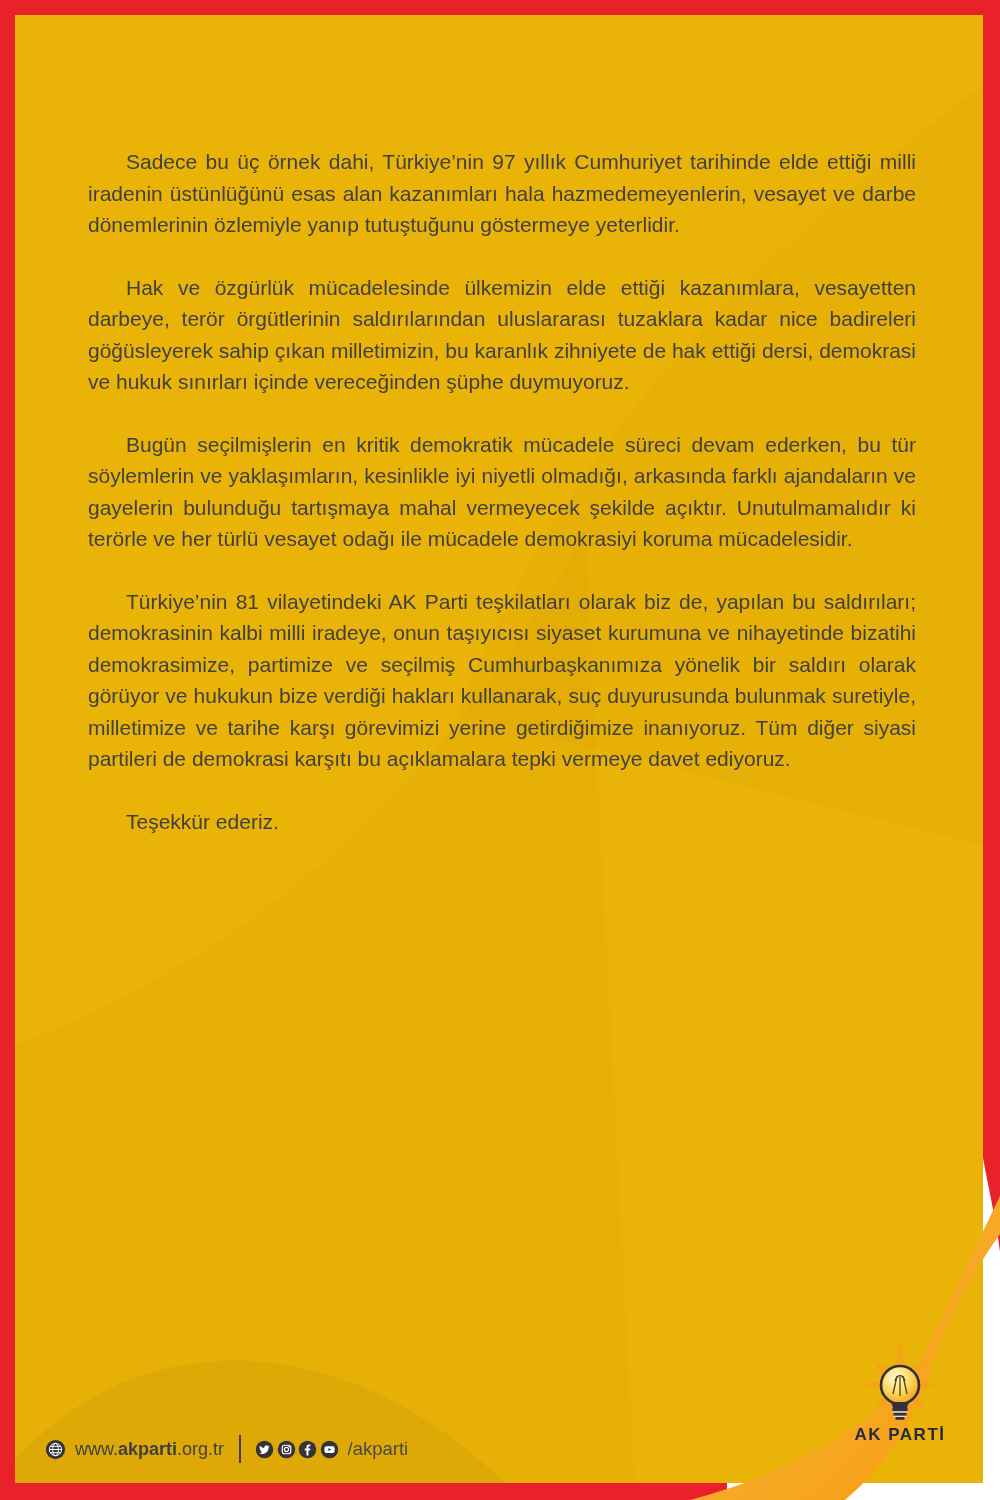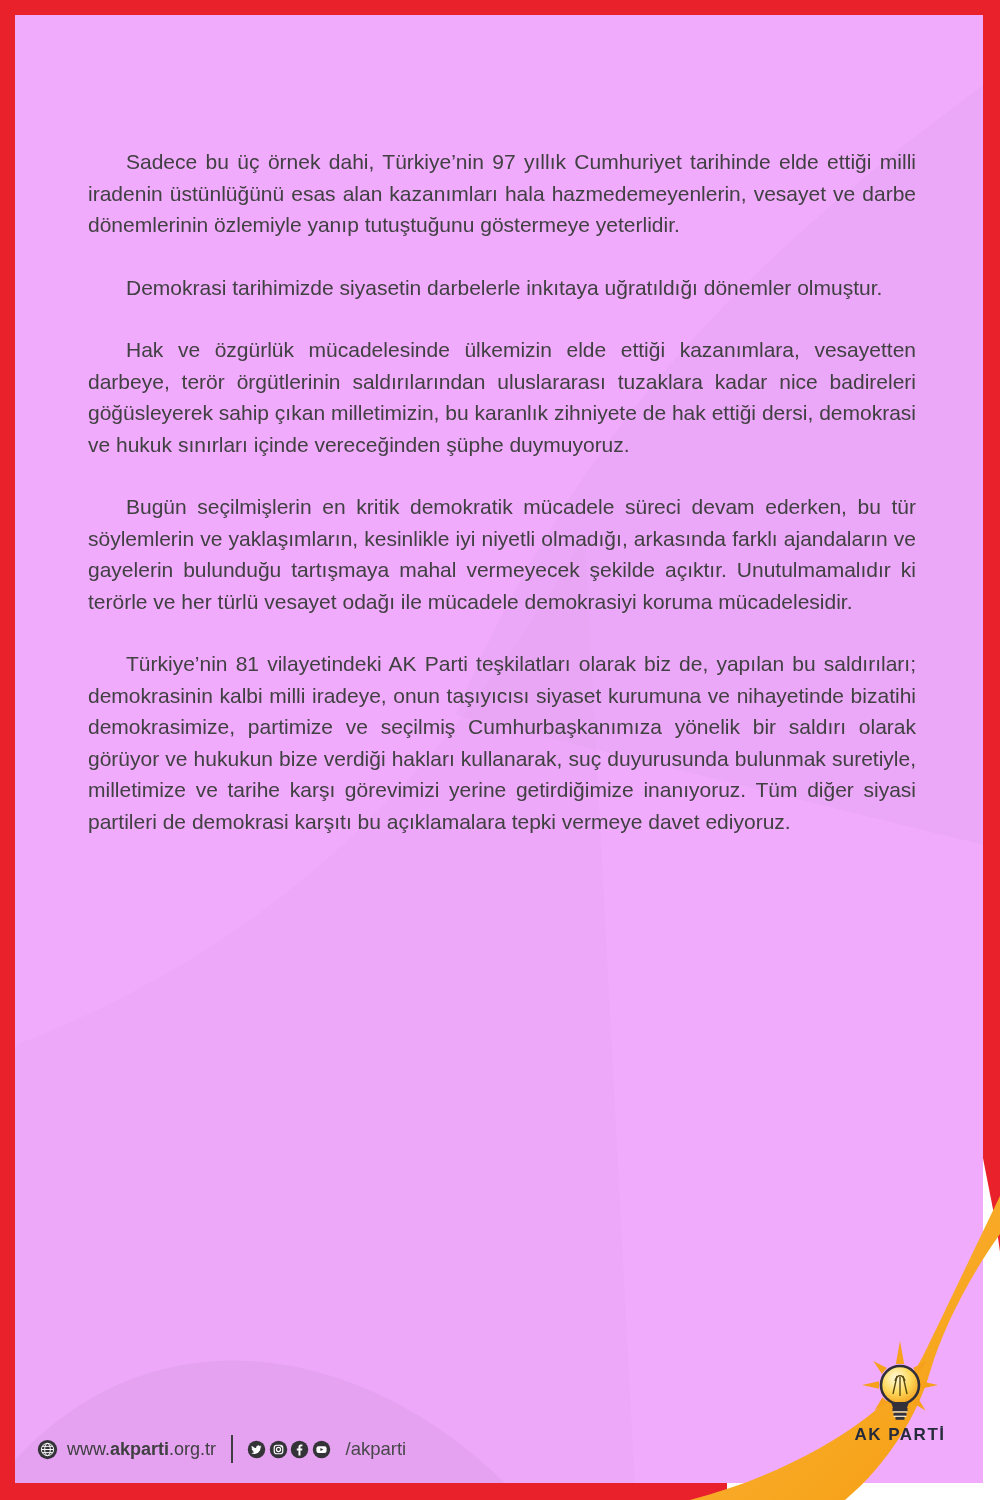--- a/index.html
+++ b/index.html
@@ -3,61 +3,61 @@
 <meta charset="utf-8">
 <style>
   html,body{margin:0;padding:0;}
   body{
     width:1000px;height:1500px;position:relative;overflow:hidden;
     background:var(--border-red,#E8212B);
     font-family:"Liberation Sans",sans-serif;
   }
   .content{
     position:absolute;left:15px;top:15px;right:17px;bottom:17px;
-    background:#f0abfc;
+    background:#eab308;
   }
   .bg-decor{position:absolute;left:0;top:0;width:100%;height:100%;}
   .text-block{
     position:absolute;left:73px;top:131px;width:828px;
     color:var(--text-gray,#414042);
     font-size:21px;line-height:31.5px;text-align:justify;
   }
   .text-block p{margin:0 0 31px 0;text-indent:38px;}
   .overlay{position:absolute;left:0;top:0;width:1000px;height:1500px;pointer-events:none;}
   .footer{
-    position:absolute;left:22px;top:1418px;height:32px;
+    position:absolute;left:30px;top:1418px;height:32px;
     display:flex;align-items:center;
   }
   .footer .globe{width:21px;height:21px;margin-right:9px;flex:0 0 auto;}
   .website{font-size:18px;color:var(--footer-gray,#3F3F41);white-space:nowrap;text-decoration:none;}
   .website .b{font-weight:700;}
   .footer-divider{width:2px;height:28px;background:#3F3F41;margin:0 14px 0 15px;}
   .social{display:flex;align-items:center;gap:2.5px;}
   .social svg{width:19px;height:19px;display:block;}
-  .handle{font-size:18.5px;color:#48484A;margin-left:15px;white-space:nowrap;}
+  .handle{font-size:18.5px;color:#48484A;margin-left:9px;white-space:nowrap;}
 </style>
 </head>
 <body>
 
 <div class="page">
 
   <div class="content">
 
     <svg class="bg-decor" viewBox="0 0 968 1468" preserveAspectRatio="none">
       <path d="M -20,1468 C 120,1290 340,1320 490,1468 Z" fill="#000000" opacity="0.035"></path>
       <path d="M 968,70 C 710,260 555,430 440,700 L 968,830 Z" fill="#000000" opacity="0.016"></path>
       <path d="M 0,1030 C 260,930 430,760 570,520 L 620,1468 L 0,1468 Z" fill="#000000" opacity="0.012"></path>
     </svg>
 
     <div class="text-block">
       <p>Sadece bu üç örnek dahi, Türkiye’nin 97 yıllık Cumhuriyet tarihinde elde ettiği milli iradenin üstünlüğünü esas alan kazanımları hala hazmedemeyenlerin, vesayet ve darbe dönemlerinin özlemiyle yanıp tutuştuğunu göstermeye yeterlidir.</p>
-      <p>Demokrasi tarihimizde siyasetin darbelerle inkıtaya uğratıldığı dönemler olmuştur.</p>
       <p>Hak ve özgürlük mücadelesinde ülkemizin elde ettiği kazanımlara, vesayetten darbeye, terör örgütlerinin saldırılarından uluslararası tuzaklara kadar nice badireleri göğüsleyerek sahip çıkan milletimizin, bu karanlık zihniyete de hak ettiği dersi, demokrasi ve hukuk sınırları içinde vereceğinden şüphe duymuyoruz.</p>
       <p>Bugün seçilmişlerin en kritik demokratik mücadele süreci devam ederken, bu tür söylemlerin ve yaklaşımların, kesinlikle iyi niyetli olmadığı, arkasında farklı ajandaların ve gayelerin bulunduğu tartışmaya mahal vermeyecek şekilde açıktır. Unutulmamalıdır ki terörle ve her türlü vesayet odağı ile mücadele demokrasiyi koruma mücadelesidir.</p>
       <p>Türkiye’nin 81 vilayetindeki AK Parti teşkilatları olarak biz de, yapılan bu saldırıları; demokrasinin kalbi milli iradeye, onun taşıyıcısı siyaset kurumuna ve nihayetinde bizatihi demokrasimize, partimize ve seçilmiş Cumhurbaşkanımıza yönelik bir saldırı olarak görüyor ve hukukun bize verdiği hakları kullanarak, suç duyurusunda bulunmak suretiyle, milletimize ve tarihe karşı görevimizi yerine getirdiğimize inanıyoruz. Tüm diğer siyasi partileri de demokrasi karşıtı bu açıklamalara tepki vermeye davet ediyoruz.</p>
+      <p>Teşekkür ederiz.</p>
     </div>
 
     <div class="footer">
       <svg class="globe" viewBox="0 0 24 24">
         <circle cx="12" cy="12" r="11" fill="#333338"></circle>
         <g stroke="#ffffff" stroke-width="1.1" fill="none">
           <circle cx="12" cy="12" r="7"></circle>
           <ellipse cx="12" cy="12" rx="3.2" ry="7"></ellipse>
           <line x1="5" y1="12" x2="19" y2="12"></line>
           <line x1="6" y1="8.4" x2="18" y2="8.4"></line>

